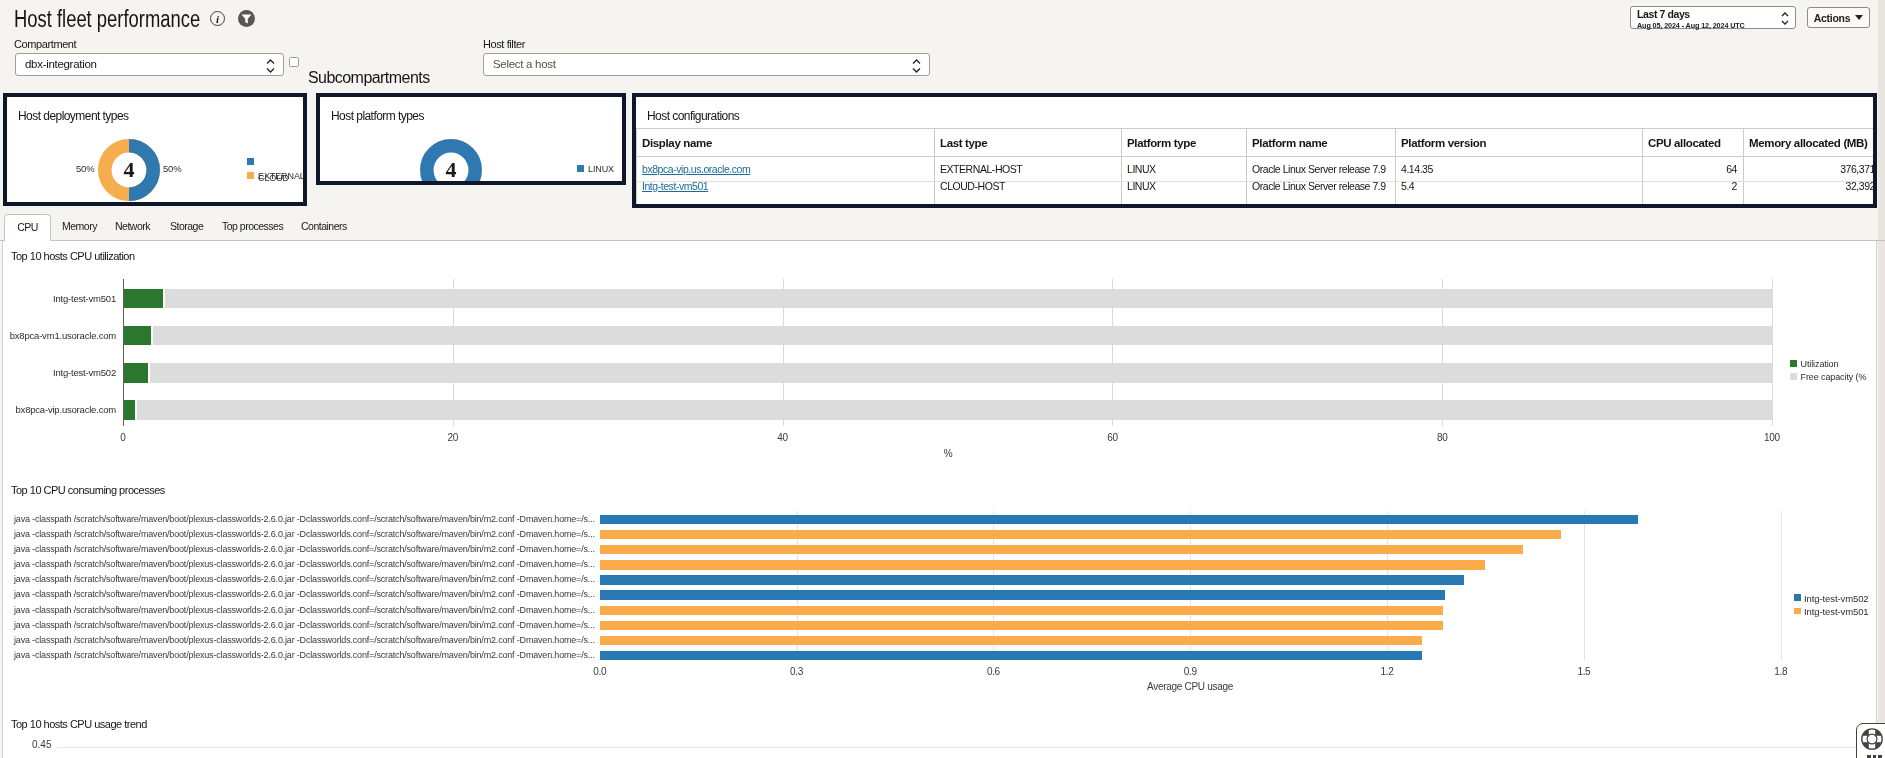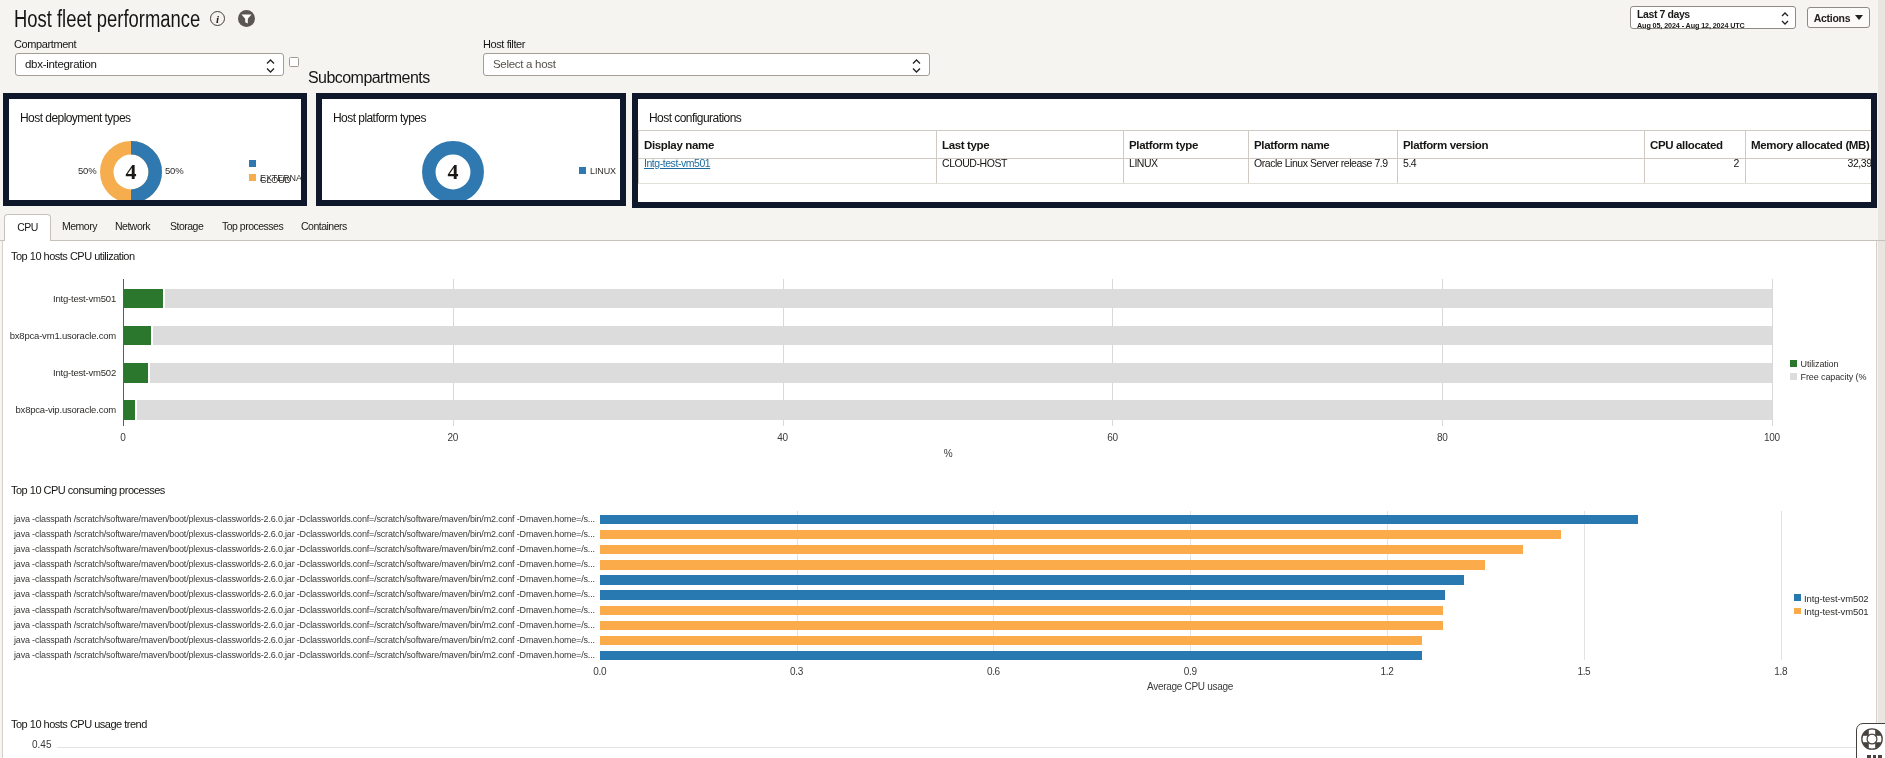--- a/index.html
+++ b/index.html
@@ -25,23 +25,23 @@
 .sel { background:#fff; border:1px solid #a39d95; border-radius:3px; font-size:11.5px; letter-spacing:-0.3px; color:#161513; }
 #compLbl { left:14px; top:38px; }
 #compSel { left:15px; top:53px; width:269px; height:23px; line-height:21px; padding-left:9px; }
 #subBox { left:288.5px; top:56.5px; width:10.5px; height:10.5px; background:#fff; border:1px solid #a19b93; border-radius:1.5px; }
 #subLbl { left:308px; top:69px; font-size:16px; letter-spacing:-0.55px; }
 #hfLbl { left:483px; top:38px; }
 #hfSel { left:483px; top:53px; width:447px; height:23px; line-height:21px; padding-left:9px; color:#55514b; }
 .carets { position:absolute; top:4px; }
 
 
-.card { background:#fff; border:6px solid #0f172a; overflow:hidden; }
+.card { background:#fff; border:4px solid #0f172a; overflow:hidden; }
 #card1 { left:3px; top:93px; width:304px; height:113px; }
-#card2 { left:316px; top:93px; width:310px; height:113px; }
+#card2 { left:316px; top:93px; width:310px; height:92px; }
 #card3 { left:632px; top:93px; width:1245px; height:115px; }
 .cardTitle { position:absolute; font-size:12px; letter-spacing:-0.55px; color:#161513; }
 
 
 #cfgTbl { position:absolute; left:0px; top:31px; width:1245px; border-collapse:collapse; font-size:11px; letter-spacing:-0.4px; table-layout:fixed; }
 #cfgTbl th { font-weight:bold; font-size:11.5px; letter-spacing:-0.35px; text-align:left; border:1px solid #cfcbc4; padding:0 6px 0 5px; height:28px; white-space:nowrap; }
 #cfgTbl td { border-left:1px solid #cfcbc4; border-right:1px solid #cfcbc4; border-bottom:1px solid #e2dfd9; padding:0 6px 0 5px; height:25px; white-space:nowrap; font-size:10.5px; letter-spacing:-0.45px; }
 #cfgTbl .num { text-align:right; }
 #cfgTbl a { color:#1c6b9e; }
 #cfgTbl tr { background:#fff; }
@@ -155,20 +155,29 @@
       <th>Display name</th>
           <th>Last type</th>
           <th>Platform type</th>
           <th>Platform name</th>
           <th>Platform version</th>
           <th>CPU allocated</th>
           <th>Memory allocated (MB)</th>
     </tr>
       </thead>
     <tbody>
+    <tr>
+      <td><a href="#">bx8pca-vip.us.oracle.com</a></td>
+          <td>EXTERNAL-HOST</td>
+          <td>LINUX</td>
+          <td>Oracle Linux Server release 7.9</td>
+          <td>4.14.35</td>
+          <td class="num">64</td>
+          <td class="num">376,371</td>
+    </tr>
     <tr class="r3">
       <td><a href="#">Intg-test-vm501</a></td>
           <td>CLOUD-HOST</td>
           <td>LINUX</td>
           <td>Oracle Linux Server release 7.9</td>
           <td>5.4</td>
           <td class="num">2</td>
           <td class="num">32,392</td>
     </tr>
     </tbody>

